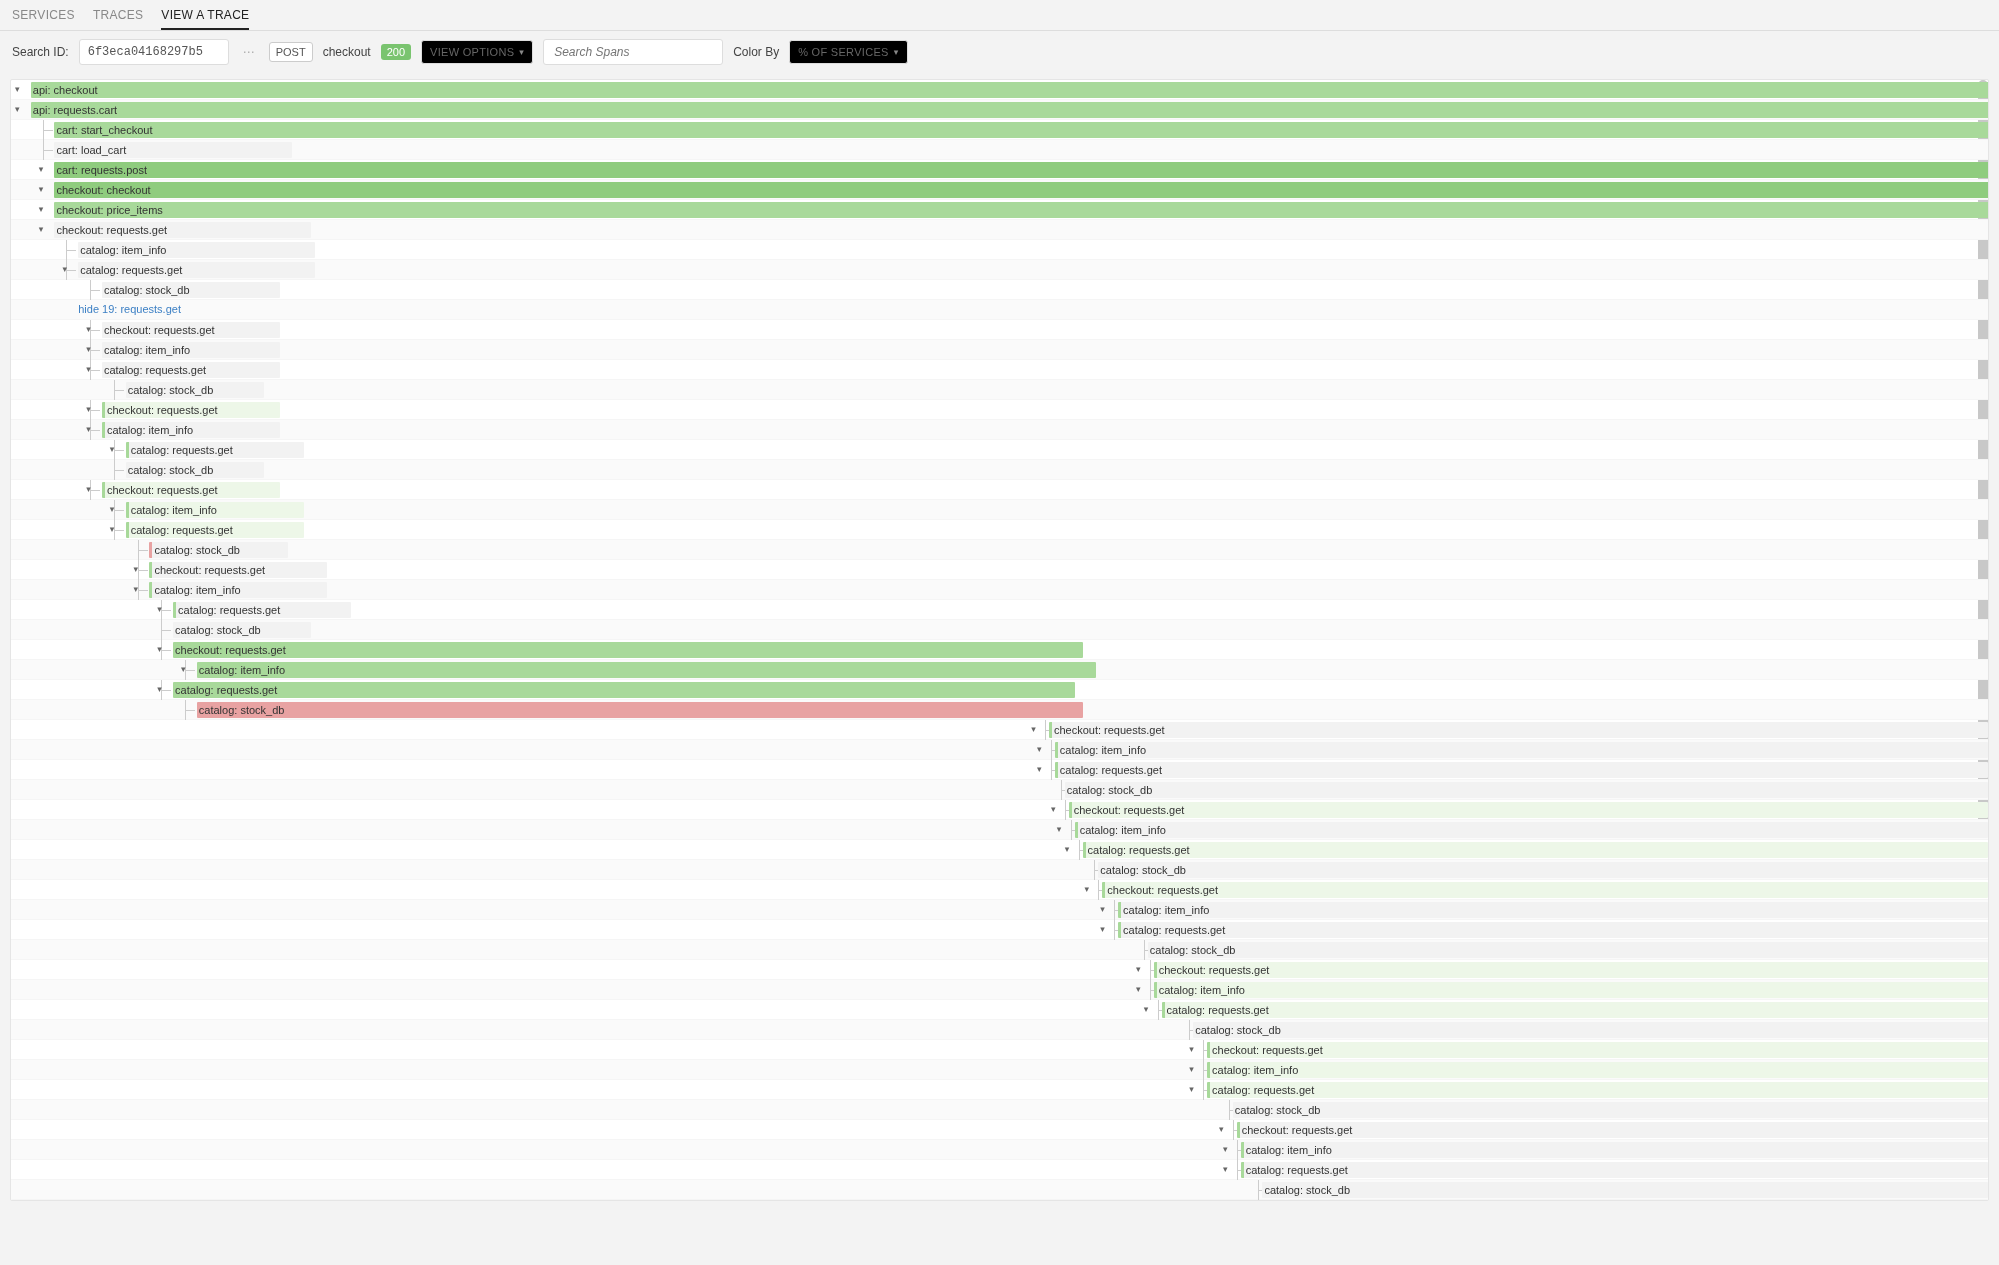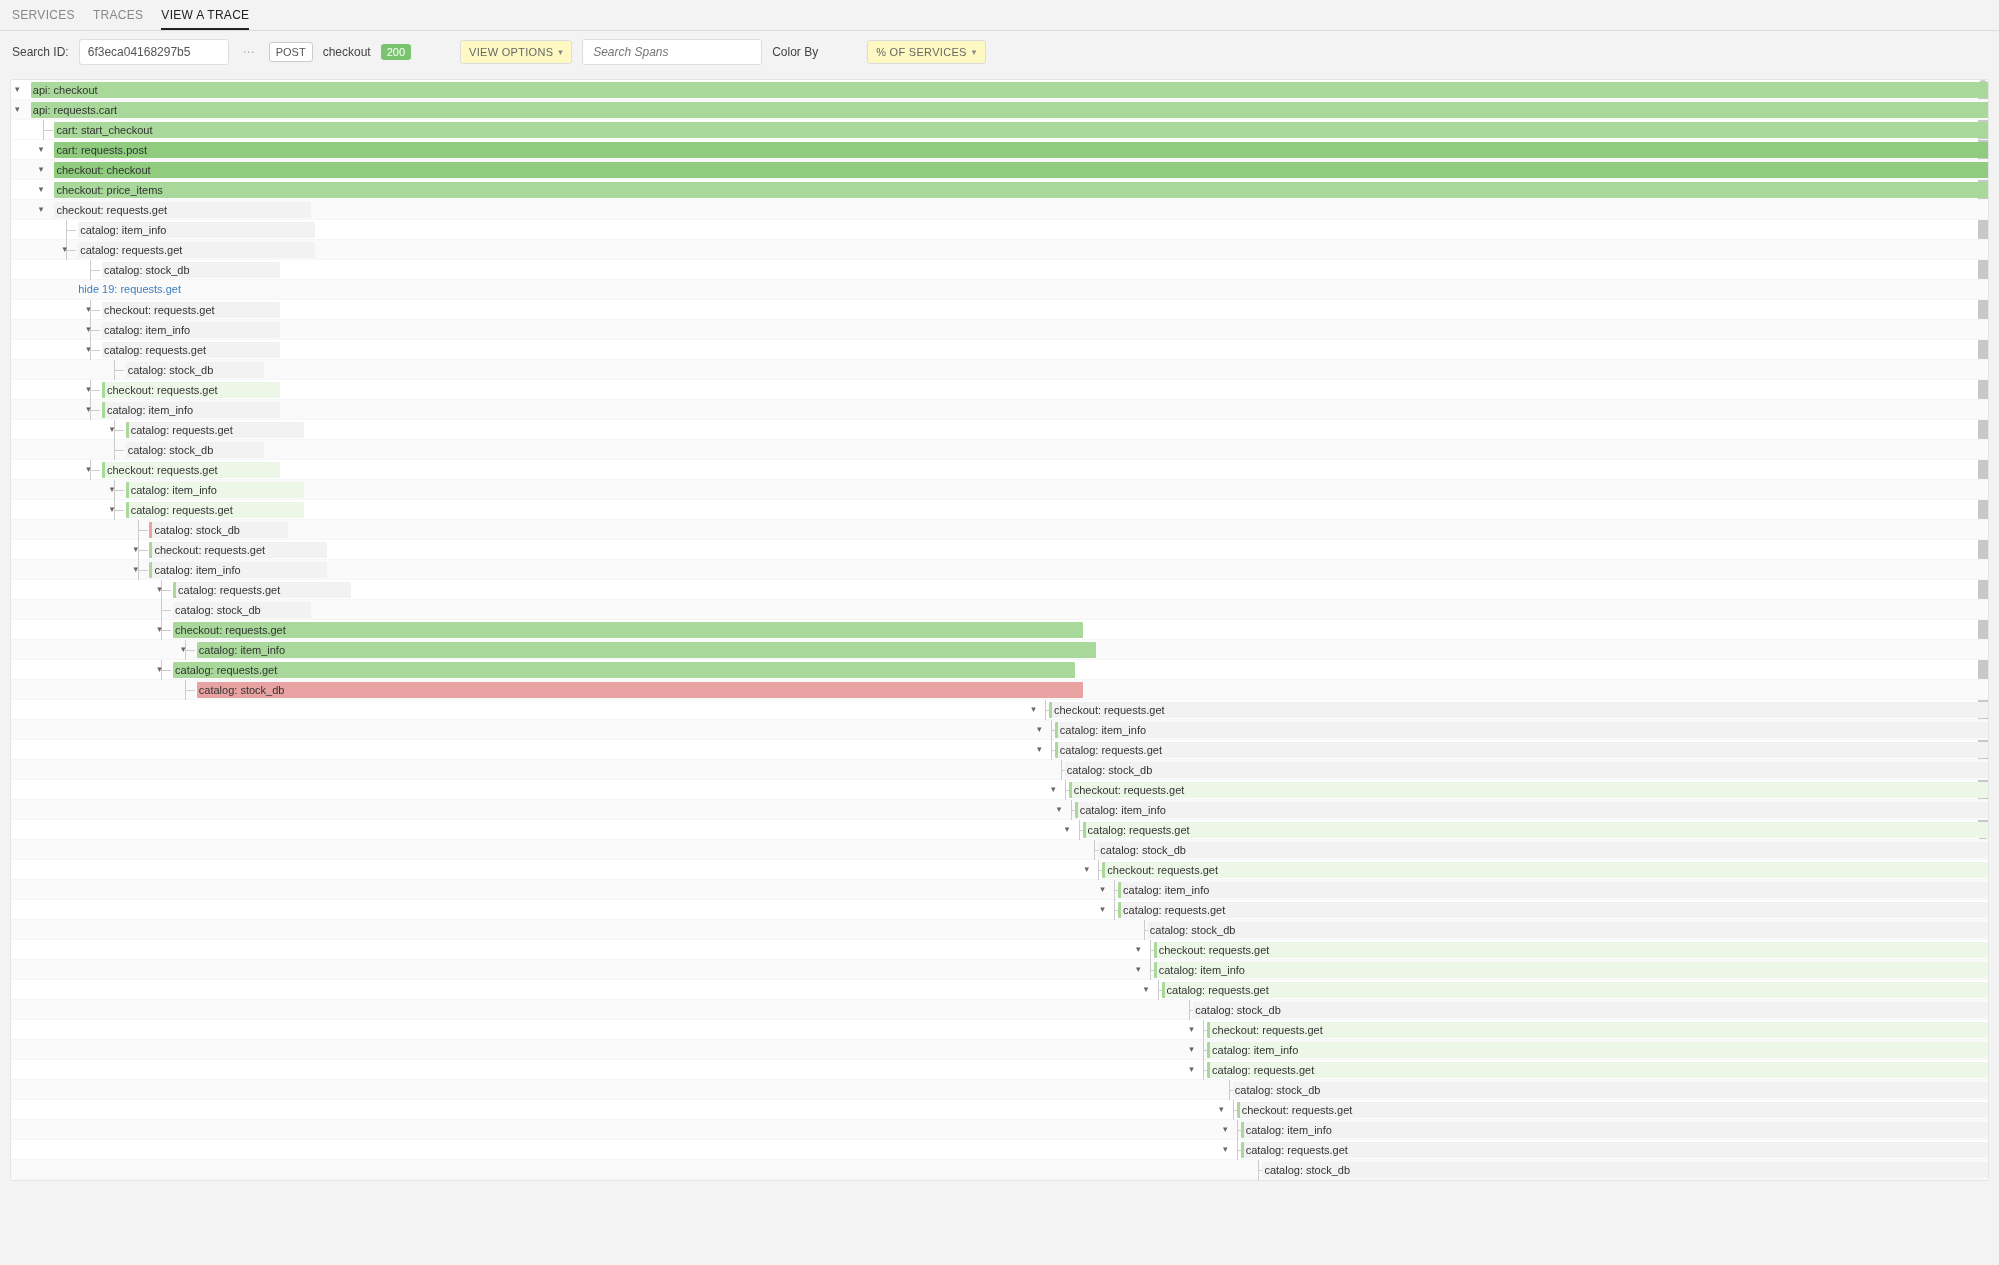--- a/index.html
+++ b/index.html
@@ -37,20 +37,21 @@
   }
   .toolbar .label { color: #444; font-size: 12px; }
   .trace-input {
     width: 150px;
     padding: 5px 8px;
     border: 1px solid #ddd;
     border-radius: 3px;
     background: #fff;
     font-size: 12px;
     color: #555;
+    font-family: Liberation Mono, monospace;
   }
   .dots { color: #aaa; cursor: pointer; padding: 0 4px; }
   .method-chip {
     border: 1px solid #ccc;
     border-radius: 3px;
     padding: 3px 6px;
     font-size: 11px;
     color: #555;
     background: #fff;
   }
@@ -58,30 +59,29 @@
   .status-chip {
     background: #7ac46f;
     color: #fff;
     border-radius: 3px;
     padding: 2px 6px;
     font-size: 11px;
   }
   .dropdown {
     border: 1px solid #ddd;
     border-radius: 3px;
-    background: #fef9c3;
+    background: #000000;
     padding: 5px 8px;
     font-size: 11px;
     color: #666;
     letter-spacing: 0.3px;
     cursor: pointer;
     display: inline-flex;
     align-items: center;
     gap: 5px;
-    margin-left: 39px;
   }
   .search-input {
     width: 180px;
     padding: 5px 10px;
     border: 1px solid #ddd;
     border-radius: 3px;
     background: #fff;
     font-size: 12px;
     font-style: italic;
     color: #888;
@@ -213,20 +213,29 @@
       </div>
       <div class="span-row">
         <div class="tree-connector" style="left: 1.6%; width: 14px;">
           <div class="vline" style="left: 0px;"></div>
           <div class="hline" style="left: 0px; width: 10px;"></div>
         </div>
         <div class="span-bar" style="left: 2.2%; width: 99.5%; background: rgb(168, 217, 154);">
           <span class="span-label">cart: start_checkout</span>
         </div>
       </div>
+      <div class="span-row odd">
+        <div class="tree-connector" style="left: 1.6%; width: 14px;">
+          <div class="vline" style="left: 0px;"></div>
+          <div class="hline" style="left: 0px; width: 10px;"></div>
+        </div>
+        <div class="span-bar" style="left: 2.2%; width: 12%; background: rgb(242, 242, 242);">
+          <span class="span-label">cart: load_cart</span>
+        </div>
+      </div>
       <div class="span-row">
         <span class="caret" style="left: 1.4%;">▾</span>
         <div class="span-bar" style="left: 2.2%; width: 99.5%; background: rgb(143, 204, 126);">
           <span class="span-label">cart: requests.post</span>
         </div>
       </div>
       <div class="span-row odd">
         <span class="caret" style="left: 1.4%;">▾</span>
         <div class="span-bar" style="left: 2.2%; width: 99.2%; background: rgb(143, 204, 126);">
           <span class="span-label">checkout: checkout</span>

